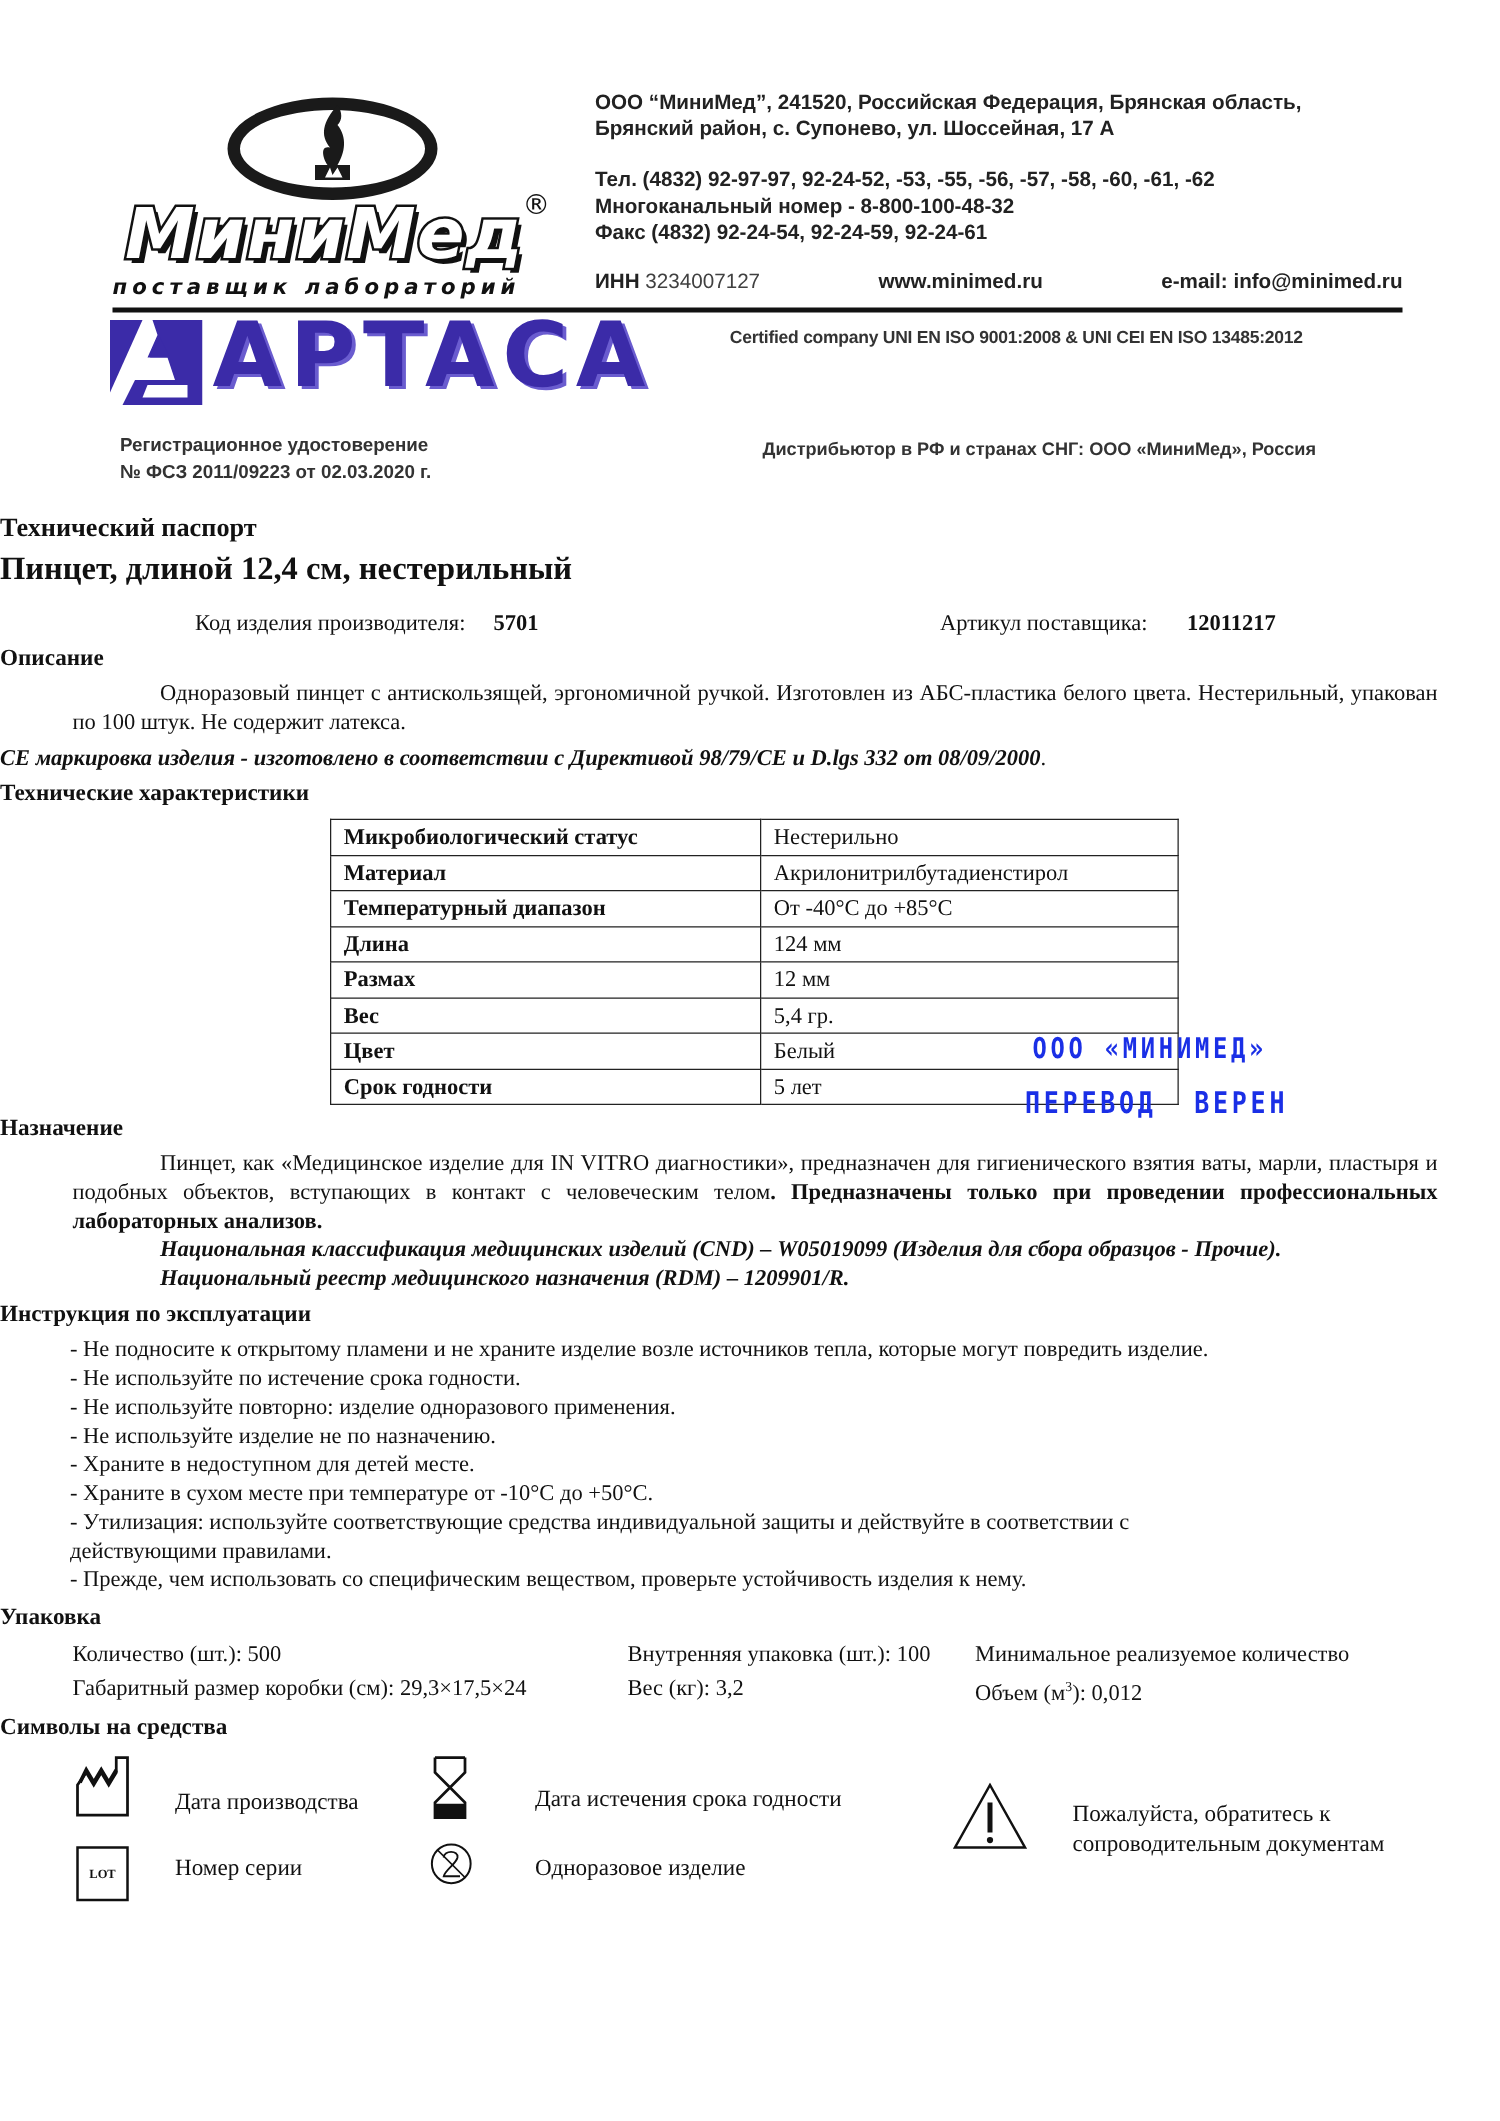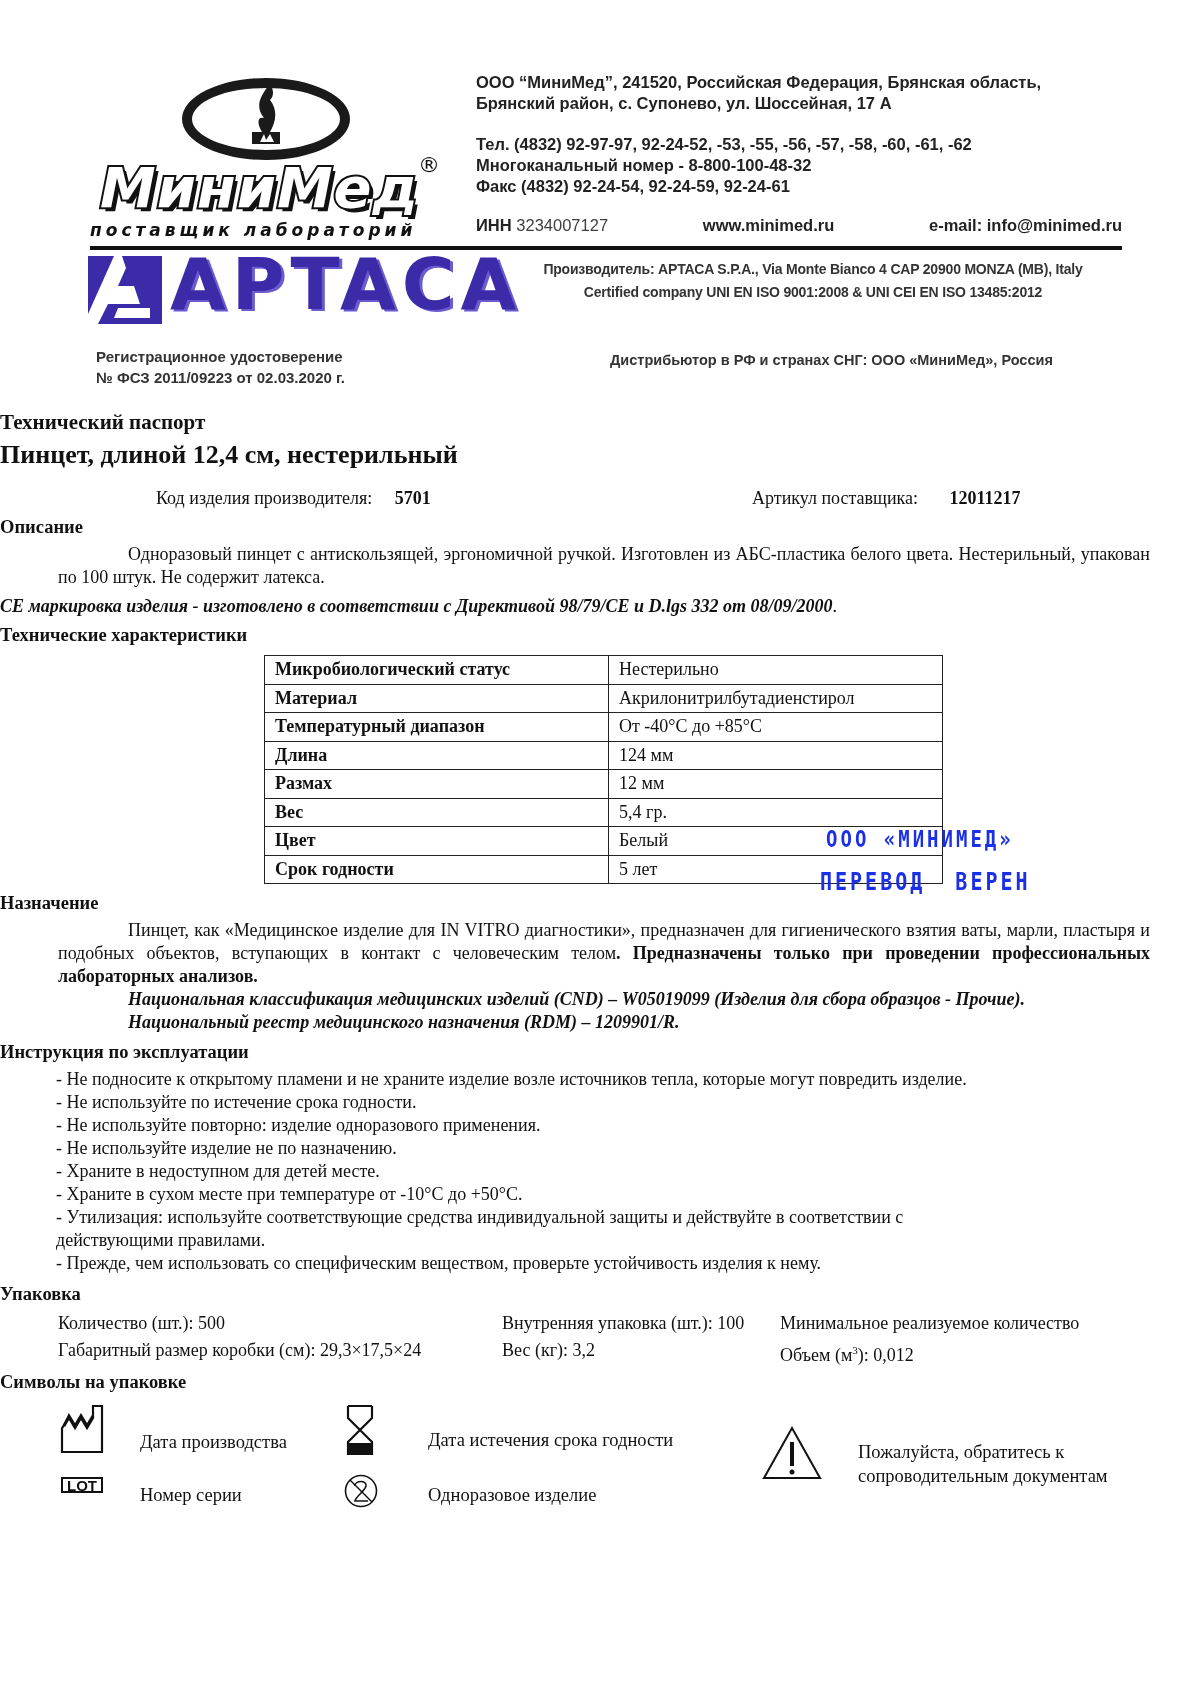--- a/index.html
+++ b/index.html
@@ -93,21 +93,20 @@
   <svg class="artaca-mark" viewBox="0 0 74 68">
     <polygon points="0,0 26,0 0,58" fill="#3b2ba8"></polygon>
     <polygon points="34,0 74,0 74,68 10,68 20,48 52,48 46,30 30,30 38,12" fill="#3b2ba8"></polygon>
     <polygon points="40,14 48,30 32,30" fill="#3b2ba8"></polygon>
     <polygon points="30,52 62,52 62,62 26,62" fill="#fff"></polygon>
   </svg>
   <div class="artaca-text">APTACA</div>
 </div>
 
 <div class="manufacturer">
-  <div>Производитель: APTACA S.P.A., Via Monte Bianco 4 CAP 20900 MONZA (MB), Italy</div>
   <div>Certified company UNI EN ISO 9001:2008 &amp; UNI CEI EN ISO 13485:2012</div>
 </div>
 
 <div class="reg-cert">
   <div>Регистрационное удостоверение</div>
   <div>№ ФСЗ 2011/09223 от 02.03.2020 г.</div>
 </div>
 <div class="distributor">Дистрибьютор в РФ и странах СНГ: ООО «МиниМед», Россия</div>
 
 <div class="center doc-type">Технический паспорт</div>
@@ -191,21 +190,21 @@
   <div class="pack-cell" style="left:0; top:0;">Количество (шт.):  500</div>
   <div class="pack-cell" style="left:444px; top:0;">Внутренняя упаковка (шт.): 100</div>
   <div class="pack-cell" style="left:722px; top:0;">Минимальное реализуемое количество</div>
   <div class="pack-cell" style="left:0; top:27px;">Габаритный размер коробки (см):  29,3×17,5×24</div>
   <div class="pack-cell" style="left:444px; top:27px;">Вес (кг): 3,2</div>
   <div class="pack-cell" style="left:722px; top:27px;">
     <span>Объем (м</span><sup style="font-size:11px;">3</sup><span>):  0,012</span>
   </div>
 </div>
 
-<div class="center h-section" style="top:1372px;">Символы на упаковке</div>
+<div class="center h-section" style="top:1372px;">Символы на средства</div>
 
 <svg class="sym" style="left:60px; top:1404px;" width="44" height="50" viewBox="0 0 44 50">
   <path d="M2 48 L2 24 L9 14 L15 24 L21 14 L27 24 L33 14 L33 2 L42 2 L42 48 Z" fill="none" stroke="#111" stroke-width="2.2"></path>
   <path d="M4 22 L9 12 L15 22 L21 12 L27 22 L33 12" fill="none" stroke="#111" stroke-width="3"></path>
 </svg>
 <div class="sym-label" style="left:140px; top:1430px;">Дата производства</div>
 
 <svg class="sym" style="left:346px; top:1404px;" width="28" height="52" viewBox="0 0 28 52">
   <path d="M2 2 L26 2 M2 2 L2 14 L14 26 L2 38 L2 50 L26 50 L26 38 L14 26 L26 14 L26 2" fill="none" stroke="#111" stroke-width="2.2"></path>
   <rect x="2" y="39" width="24" height="11" fill="#111"></rect>
@@ -215,21 +214,21 @@
 <svg class="sym" style="left:762px; top:1426px;" width="60" height="54" viewBox="0 0 60 54">
   <path d="M30 2 L58 52 L2 52 Z" fill="none" stroke="#111" stroke-width="2"></path>
   <rect x="28" y="16" width="4" height="24" fill="#111"></rect>
   <circle cx="30" cy="46" r="2.5" fill="#111"></circle>
 </svg>
 <div class="sym-label" style="left:858px; top:1440px;">
   <div>Пожалуйста, обратитесь к</div>
   <div>сопроводительным документам</div>
 </div>
 
-<div class="sym" style="left:61px; top:1477px; width:42px; height:16px; border:2px solid #111; display:flex; align-items:center; justify-content:center; font-family:Liberation Sans, sans-serif; font-size:15px; font-weight:bold;">LOT</div>
+<div class="sym" style="left:61px; top:1477px; width:42px; height:44px; border:2px solid #111; display:flex; align-items:center; justify-content:center; font-family:Liberation Serif, serif; font-size:10px; font-weight:bold;">LOT</div>
 <div class="sym-label" style="left:140px; top:1483px;">Номер серии</div>
 
 <svg class="sym" style="left:344px; top:1474px;" width="34" height="34" viewBox="0 0 34 34">
   <circle cx="17" cy="17" r="15.5" fill="none" stroke="#111" stroke-width="1.6"></circle>
   <line x1="6" y1="6" x2="28" y2="28" stroke="#111" stroke-width="1.4"></line>
   <path d="M11 12 C11 6 23 6 22 12 C21 17 12 22 11 27 L24 27" fill="none" stroke="#111" stroke-width="1.5"></path>
 </svg>
 <div class="sym-label" style="left:428px; top:1483px;">Одноразовое изделие</div>
 
 </body></html>

